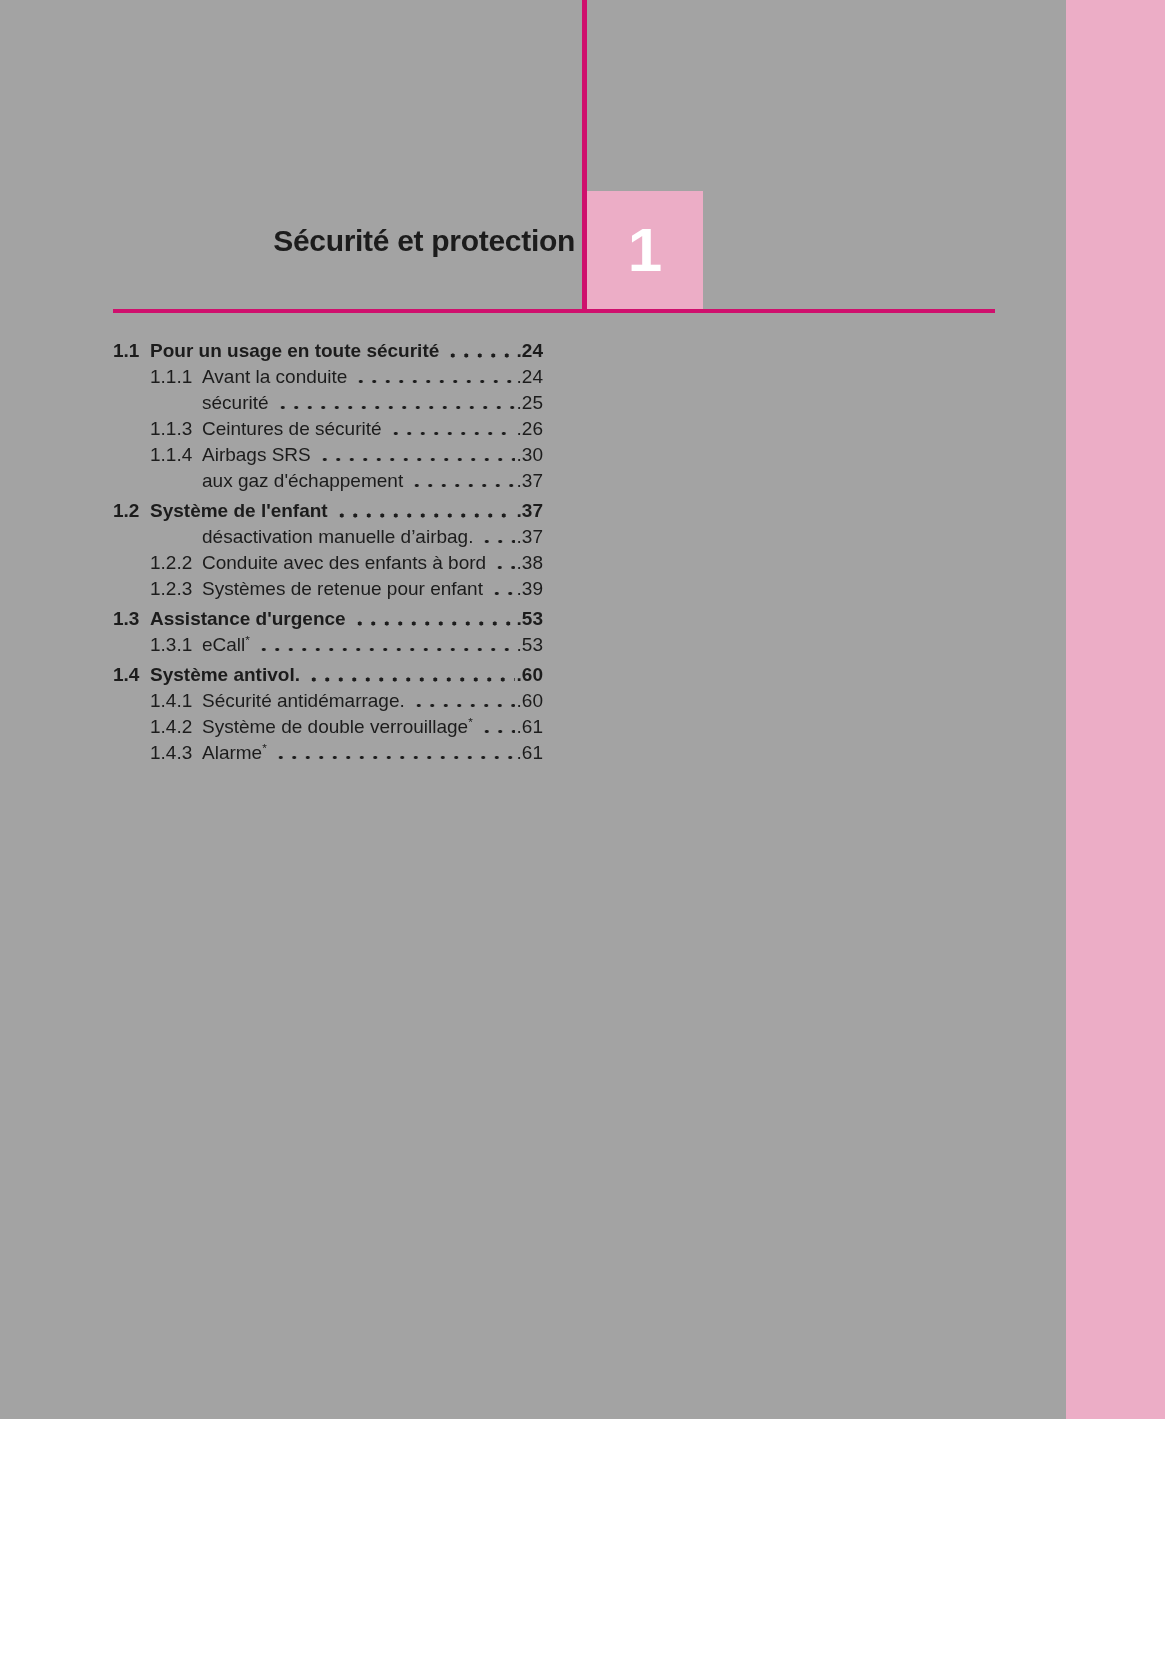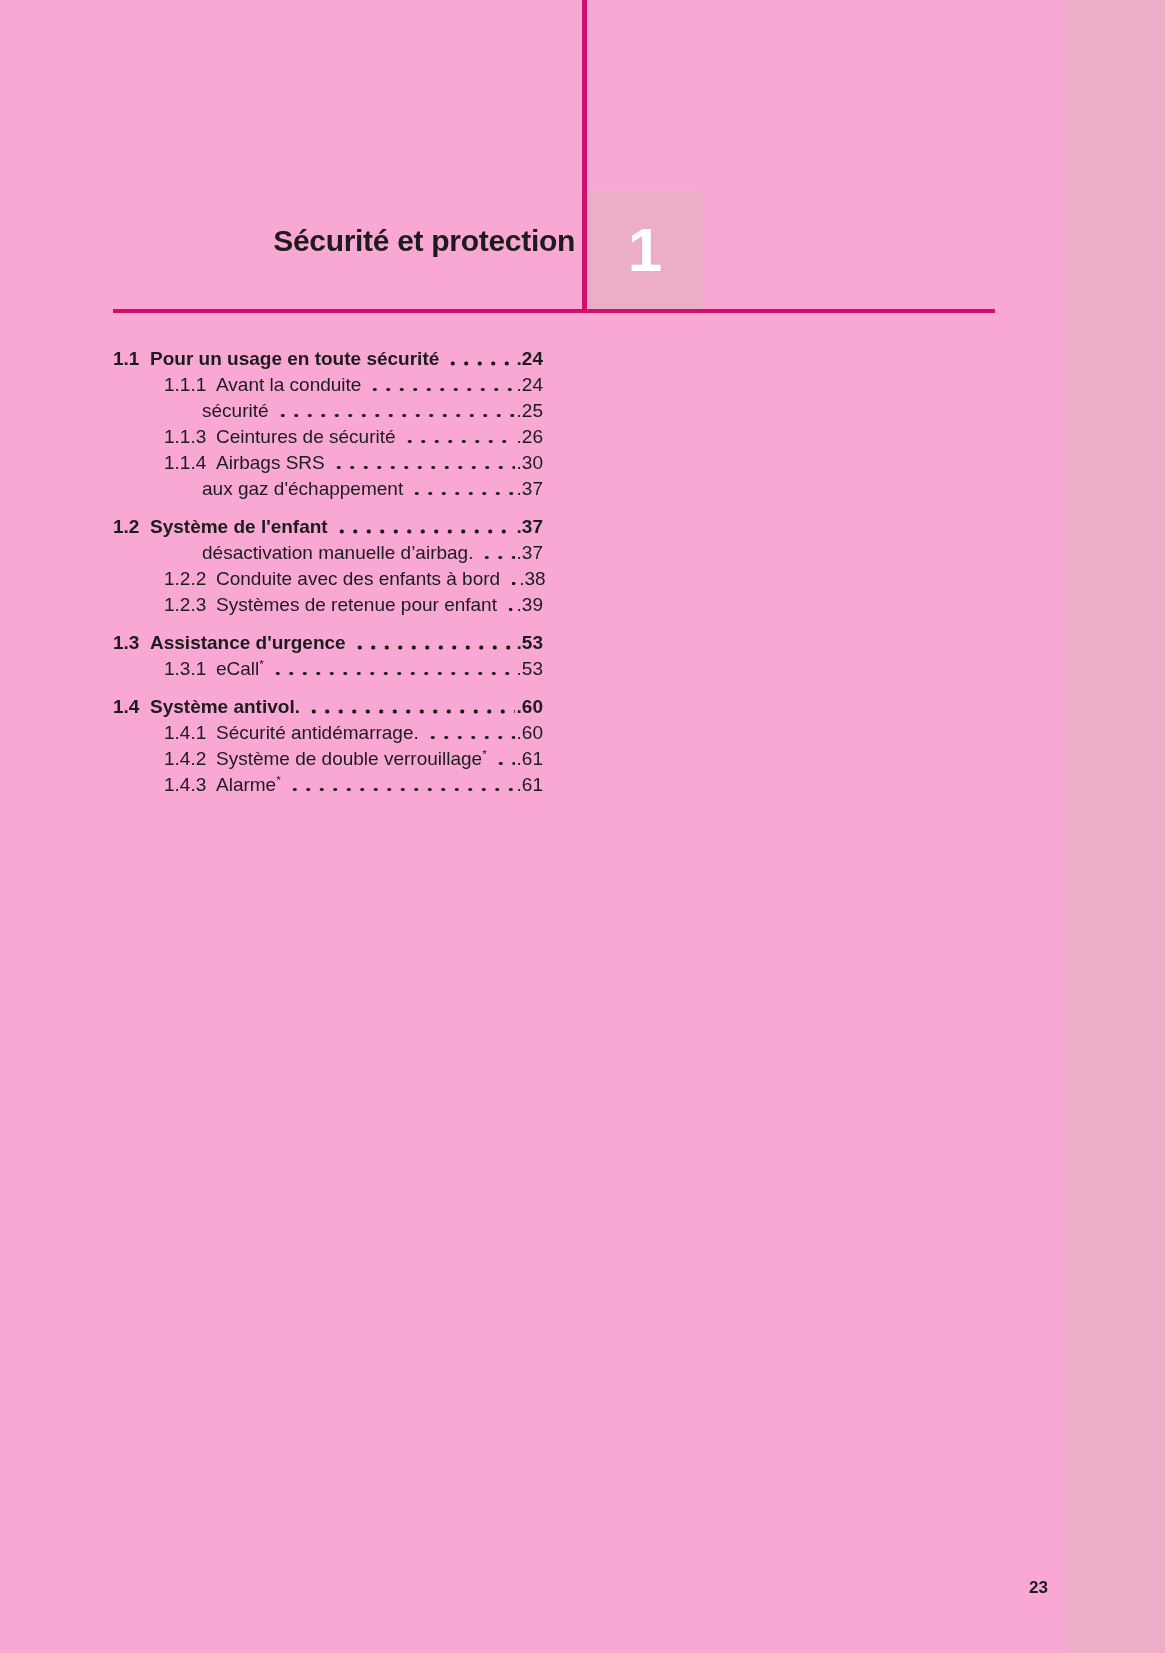--- a/index.html
+++ b/index.html
@@ -2,43 +2,43 @@
 <html><head>
 <meta charset="utf-8">
 <style>
   :root{
     --magenta:#cf106d;
     --pink:#ecadc6;
     --text:#1c1c1c;
   }
   html,body{margin:0;padding:0;background:#ffffff;}
   body{font-family:"Liberation Sans","DejaVu Sans",sans-serif;color:var(--text);}
-  .page{position:relative;width:1165px;height:1653px;background:#f9a8d4;overflow:hidden;}
+  .page{position:relative;width:1165px;height:1419px;background:#a3a3a3;overflow:hidden;}
 
   
   .sidebar-band{position:absolute;left:1066px;top:0;width:99px;height:1653px;background:var(--pink);}
 
   
   .v-rule{position:absolute;left:582px;top:0;width:5px;height:311px;background:var(--magenta);}
   .h-rule{position:absolute;left:113px;top:309px;width:882px;height:4px;background:var(--magenta);}
   .chapter-badge{position:absolute;left:587px;top:191px;width:116px;height:118px;background:var(--pink);
     display:flex;align-items:center;justify-content:center;}
   .chapter-badge .num{font-size:62px;font-weight:800;color:#ffffff;line-height:1;}
   .page-title{position:absolute;left:113px;top:224px;width:462px;text-align:right;
     font-size:30px;font-weight:700;letter-spacing:-0.3px;color:var(--text);}
 
   
   .toc{position:absolute;left:113px;top:334px;width:430px;font-size:19px;line-height:26px;}
   .toc-entry{display:block;}
   .toc-entry .line{display:flex;align-items:flex-end;}
   .toc-entry.lvl1{font-weight:700;}
-  .toc-entry.lvl1 .line{margin-top:12px;}
+  .toc-entry.lvl1 .line{margin-top:4px;}
   .toc-entry .num{flex:0 0 auto;white-space:pre;}
   .toc-entry.lvl1 .num{width:37px;}
-  .toc-entry.lvl2 .num{width:52px;margin-left:14px;}
+  .toc-entry.lvl2 .num{width:52px;}
   .toc-entry.lvl2{padding-left:37px;}
   .toc-entry .line.cont{padding-left:52px;align-items:center;}
   .toc-entry .ttl{flex:0 1 auto;white-space:nowrap;}
   .toc-entry sup{font-size:0.62em;vertical-align:super;line-height:0;}
   .leader{flex:1 1 auto;min-width:10px;align-self:stretch;margin:0 2px 0 7px;
     background-image:radial-gradient(circle,var(--text) 1.55px,transparent 2px);
     background-size:13.5px 7px;background-repeat:repeat-x;
     background-position:left calc(100% - 5px);}
   .toc-entry.lvl1 .leader{background-image:radial-gradient(circle,var(--text) 1.85px,transparent 2.3px);}
   .pg{flex:0 0 auto;white-space:nowrap;}

